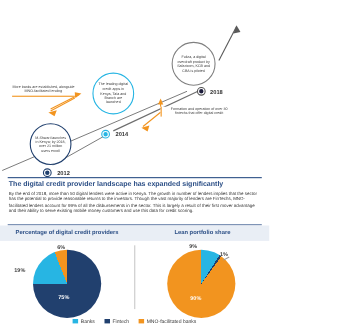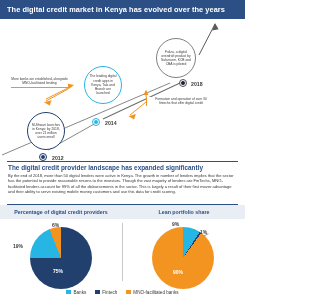--- a/index.html
+++ b/index.html
@@ -113,23 +113,20 @@
   }
   .lg-item{display:flex;align-items:center;gap:2.5px;}
   .lg-sw{width:4.5px;height:4.5px;display:block;}
   .lg-tx{font-size:4.6px;color:#3a3a3a;}
 </style>
 </head>
 <body>
 
 <div class="page">
 
-  <div class="hdr">
-    <div class="hdr-title">The digital credit market in Kenya has evolved over the years</div>
-  </div>
 
   <div class="timeline">
 
     <svg class="tl-svg" width="245" height="142">
 
       <line x1="199" y1="36" x2="215" y2="5" stroke="#5a5a5a" stroke-width="1"></line>
       <polygon points="215,4 212.2,11.4 218.6,10.2" fill="#5a5a5a"></polygon>
 
       <path d="M2 136 L170 64" stroke="#7a7a7a" stroke-width="0.9" fill="none"></path>
       <path d="M48 131 L96 104" stroke="#7a7a7a" stroke-width="0.9" fill="none"></path>

